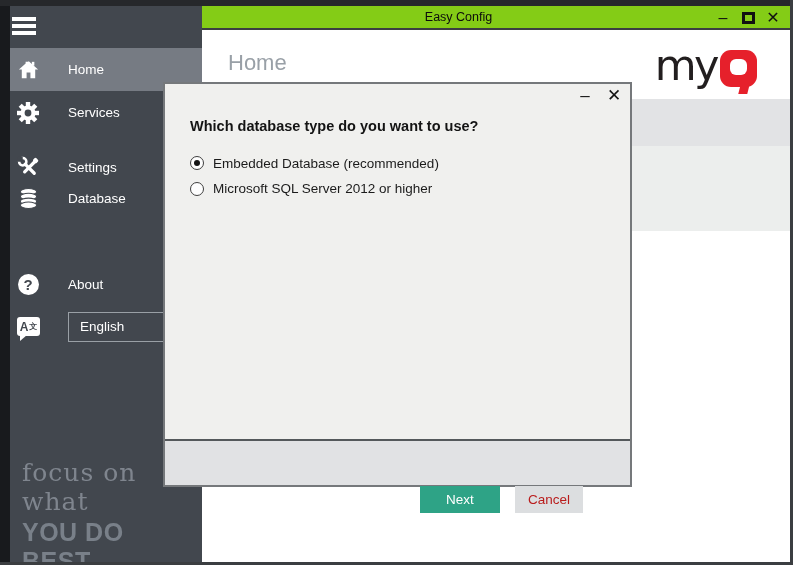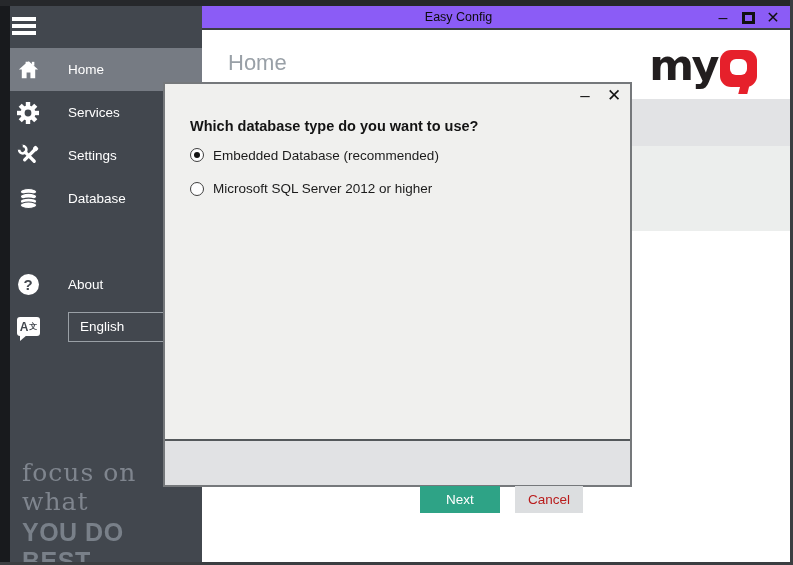--- a/index.html
+++ b/index.html
@@ -25,42 +25,42 @@
   .lang-box { margin-left:13px; width:135px; height:30px; border:1px solid #9aa0a6; display:flex; align-items:center; padding-left:11px; color:#fff; font-size:13.5px; cursor:pointer; }
   .translate-bubble { position:relative; width:23px; height:19px; background:#fff; border-radius:3px; color:#42474e; display:flex; align-items:center; justify-content:center; font-weight:bold; font-size:12px; }
   .translate-bubble::after { content:""; position:absolute; left:3px; bottom:-5px; width:0; height:0; border-left:7px solid #fff; border-bottom:6px solid transparent; }
   .translate-mark { font-size:8px; font-weight:bold; margin-left:1px; letter-spacing:-1px; }
   .tagline { position:absolute; left:22px; top:452px; width:170px; color:#7f858e; z-index:4; }
   .tagline-script { font-family:"DejaVu Serif", serif; font-size:25px; letter-spacing:1px; }
   .tagline-caps { font-size:25px; font-weight:bold; letter-spacing:0.5px; color:#798089; margin-top:2px; }
 
   
   .main { position:absolute; left:202px; top:6px; width:588px; height:556px; background:#fff; z-index:1; }
-  .titlebar { position:relative; height:24px; background:#8b5cf6; border-bottom:2px solid #3b3e41; display:flex; align-items:center; }
+  .titlebar { position:relative; height:24px; background:#84cc16; border-bottom:2px solid #3b3e41; display:flex; align-items:center; }
   .titlebar-title { position:absolute; left:0; right:75px; text-align:center; font-size:12.5px; color:#0c0c0c; }
   .titlebar-controls { position:absolute; right:8px; top:0; height:24px; display:flex; align-items:center; gap:7px; }
   .tb-btn { width:18px; height:18px; display:flex; align-items:center; justify-content:center; font-size:16px; color:#111; cursor:pointer; line-height:1; }
   .tb-max { width:13px; height:12px; border:3px solid #111; }
   .band { position:absolute; left:0; width:588px; }
   .band1 { top:93px; height:47px; background:#e2e3e5; }
   .band2 { top:140px; height:85px; background:#eceeed; }
   .page-heading { position:absolute; left:26px; top:44px; font-size:22px; color:#99a0a7; font-weight:400; }
   .logo { position:absolute; top:40px; right:33px; display:flex; align-items:flex-start; height:48px; }
-  .logo-my { font-size:43px; font-weight:700; color:#221e1f; letter-spacing:-2.5px; line-height:38px; font-family:"DejaVu Sans", sans-serif; }
+  .logo-my { font-size:43px; font-weight:400; color:#221e1f; letter-spacing:-2.5px; line-height:38px; font-family:"DejaVu Sans", sans-serif; }
   .logo-q { position:relative; width:37px; height:37px; background:#e6202b; border-radius:11px; margin-left:3px; margin-top:4px; }
   .logo-q-hole { position:absolute; left:10px; top:9px; width:17px; height:16px; background:#fff; border-radius:6px; }
   .logo-q-tail { position:absolute; left:20px; bottom:-7px; width:9px; height:14px; background:#e6202b; transform:skewX(-14deg); }
 
   
   .dialog { position:absolute; left:163px; top:82px; width:469px; height:405px; background:#f0f0ee; border:2px solid #75787b; z-index:20; }
   .dialog-controls { position:absolute; top:1px; right:6px; display:flex; gap:9px; }
   .dlg-btn { width:20px; height:20px; display:flex; align-items:center; justify-content:center; font-size:17px; color:#141414; cursor:pointer; line-height:1; }
   .dialog-question { position:absolute; left:25px; top:34px; font-size:14.5px; font-weight:bold; color:#141414; }
   .option-row { position:absolute; left:25px; height:22px; display:flex; align-items:center; cursor:pointer; }
-  .option-row.row1 { top:60px;text-align:center; }
+  .option-row.row1 { top:68px;text-align:center; }
   .option-row.row2 { top:90px;align-items:flex-end; }
   .radio { width:14px; height:14px; border:1px solid #3f3f3f; border-radius:50%; background:#fefefe; margin-right:9px; position:relative; flex:0 0 14px; }
   .radio.selected::after { content:""; position:absolute; left:3px; top:3px; width:6px; height:6px; border-radius:50%; background:#141414; }
   .option-label { font-size:13.5px; color:#1b1b1b; }
   .dialog-footer { position:absolute; left:0; bottom:0; width:465px; height:46px; background:#e1e2e4; border-top:2px solid #54585b; }
   .btn { position:absolute; top:9px; height:27px; display:flex; align-items:center; justify-content:center; font-size:13.5px; cursor:pointer;margin-top:36px; }
   .btn-next { right:130px; width:80px; background:#2ea386; color:#fff; }
   .btn-cancel { right:47px; width:68px; background:#dcdee0; color:#b91c1c; }
 </style>
 </head>
@@ -97,21 +97,21 @@
             <rect x="-2.2" y="-11" width="4.4" height="22" transform="rotate(90)"></rect>
             <rect x="-2.2" y="-11" width="4.4" height="22" transform="rotate(135)"></rect>
             <circle r="7.5"></circle>
           </g>
           <circle cx="12" cy="12" r="3.4" fill="#42474e"></circle>
         </svg>
       </span>
       <span>Services</span>
     </div>
 
-    <div class="nav-item" style="top:128px">
+    <div class="nav-item" style="top:140px">
       <span class="nav-icon">
         <svg width="23" height="23" viewBox="0 0 24 24">
           <g stroke="#fff" stroke-width="3.4" stroke-linecap="round">
             <line x1="8" y1="16.5" x2="19" y2="5.5"></line>
             <line x1="8.5" y1="8.5" x2="18" y2="18"></line>
           </g>
           <circle cx="6" cy="6" r="3.8" fill="none" stroke="#fff" stroke-width="2.6"></circle>
           <rect x="1" y="1" width="5" height="5" fill="#42474e"></rect>
           <rect x="17" y="2.5" width="5" height="4.5" rx="1.5" fill="#fff" transform="rotate(45 19.5 4.7)"></rect>
         </svg>

